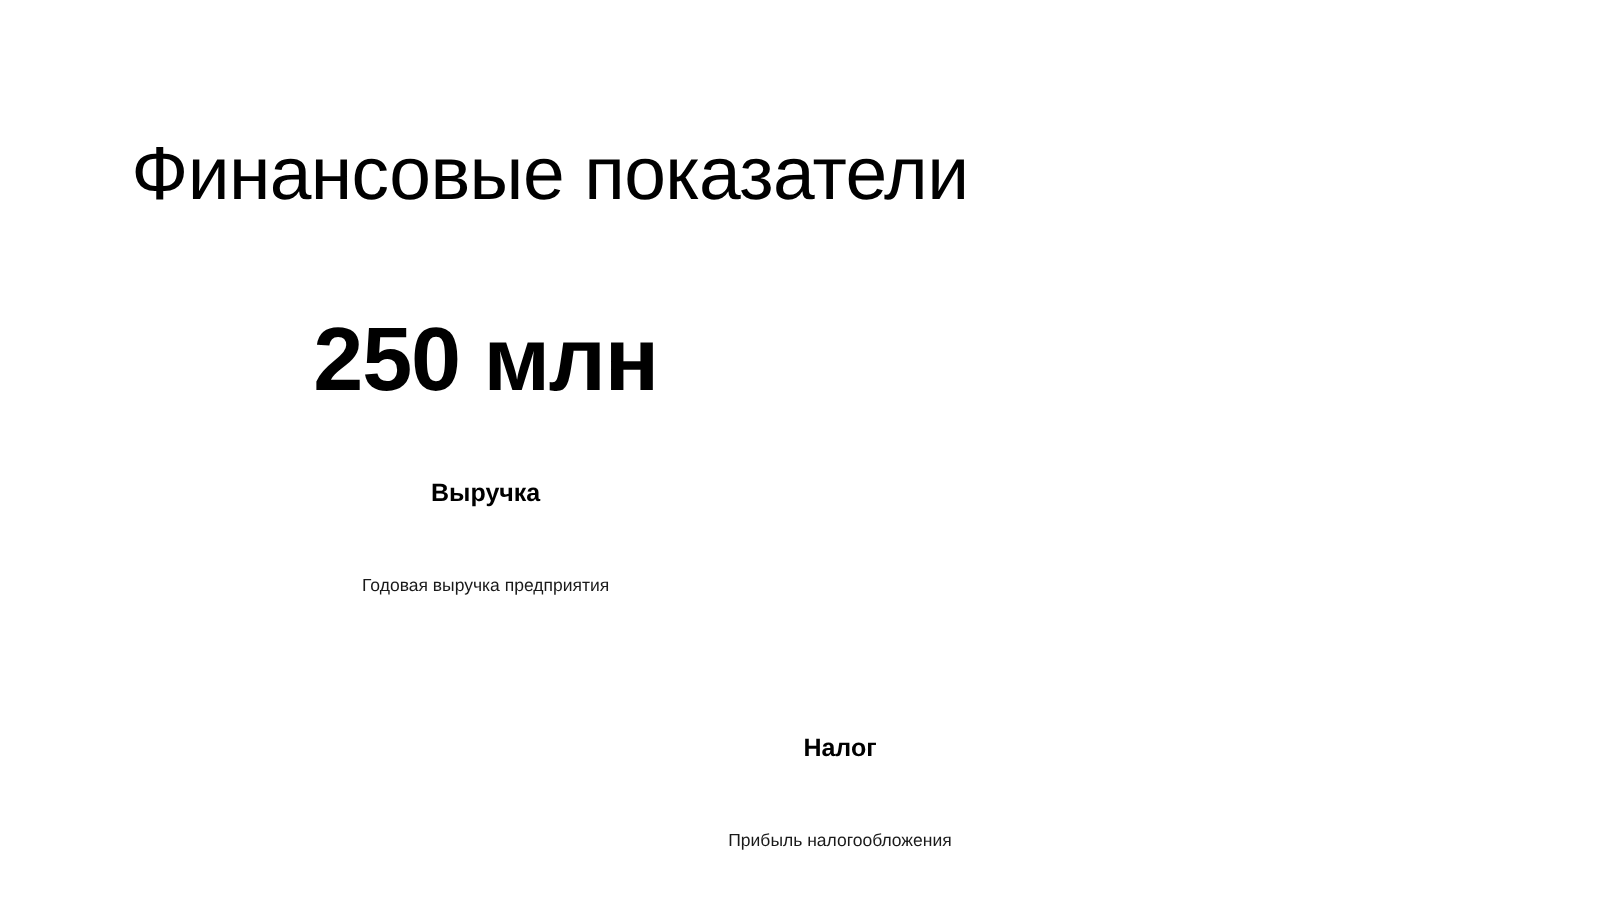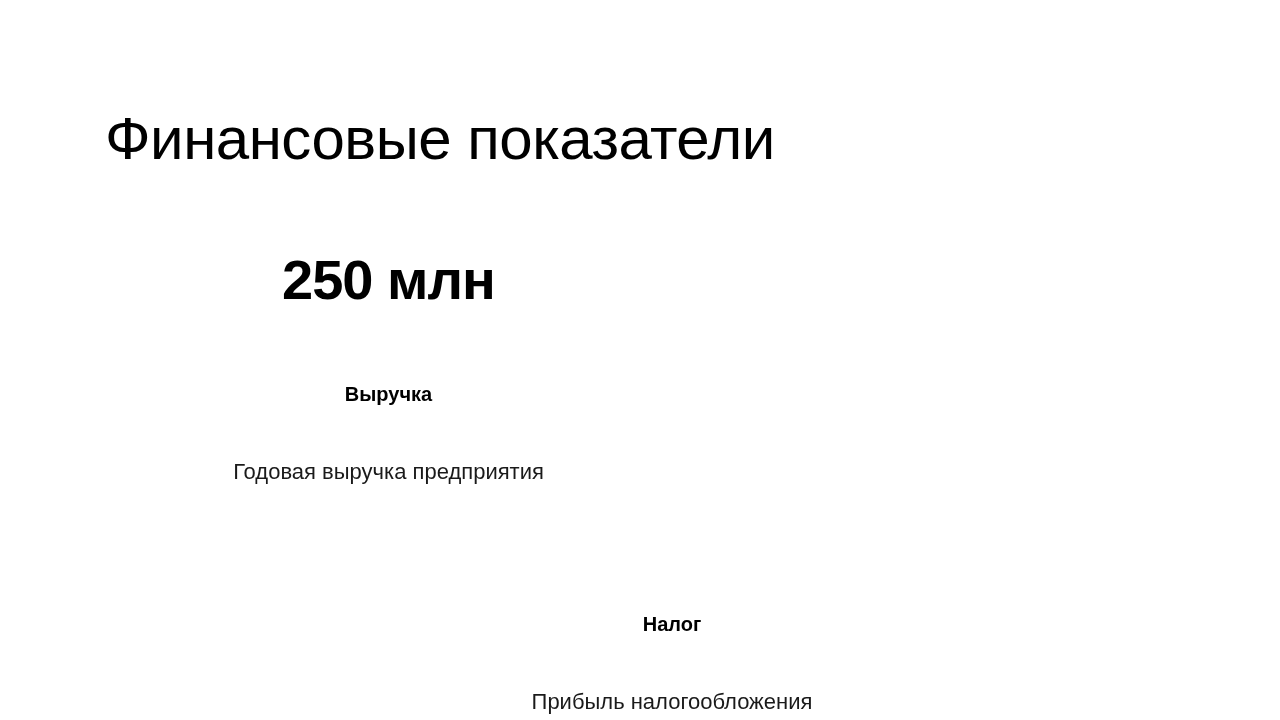--- a/index.html
+++ b/index.html
@@ -59,40 +59,40 @@
     padding: 0 10px;
   }
 
   
   .metric.metric-centered {
     width: 100%;
     margin-top: 52px;
   }
 
   .metric-value {
-    font-size: 56px;
+    font-size: 72px;
     font-weight: 700;
     line-height: 1.06;
     letter-spacing: -1px;
     color: #000000;
     white-space: nowrap;
   }
 
   .metric-label {
-    margin-top: 40px;
+    margin-top: 24px;
     font-size: 20px;
     font-weight: 700;
     line-height: 1.3;
     color: #000000;
     white-space: nowrap;
   }
 
   .metric-desc {
     margin-top: 19px;
-    font-size: 22px;
+    font-size: 14px;
     font-weight: 400;
     line-height: 1.3;
     color: #1a1a1a;
     white-space: nowrap;
   }
 </style>
 </head>
 <body>
 
 <div class="slide">

